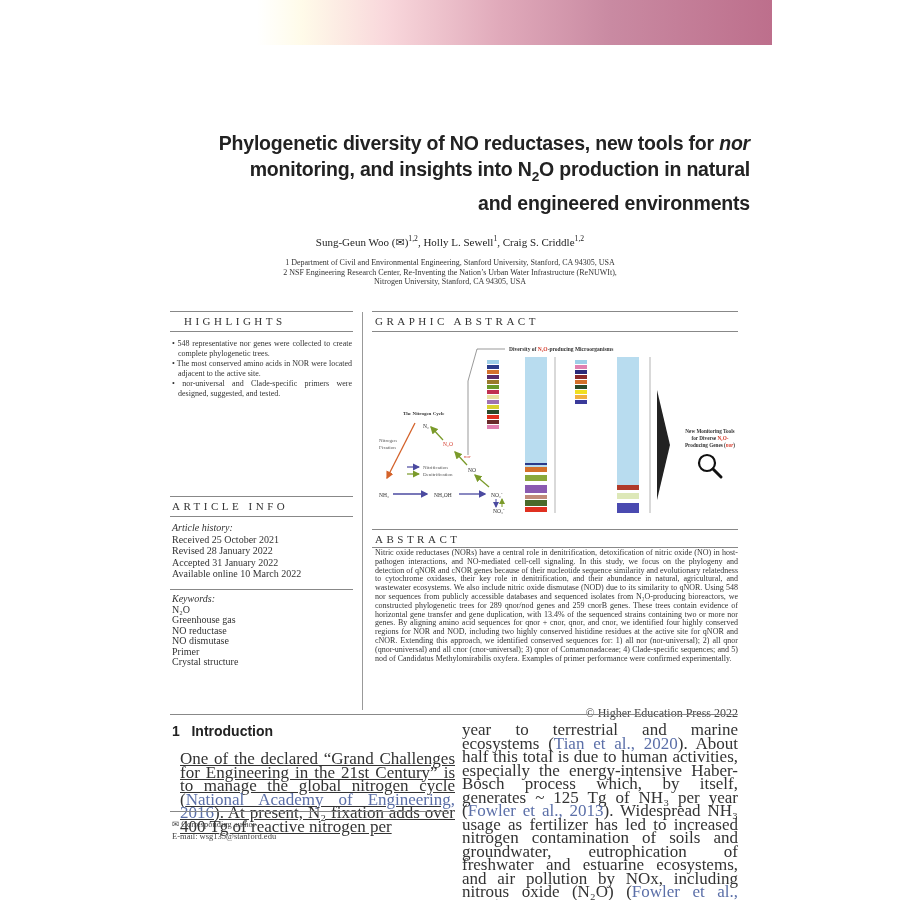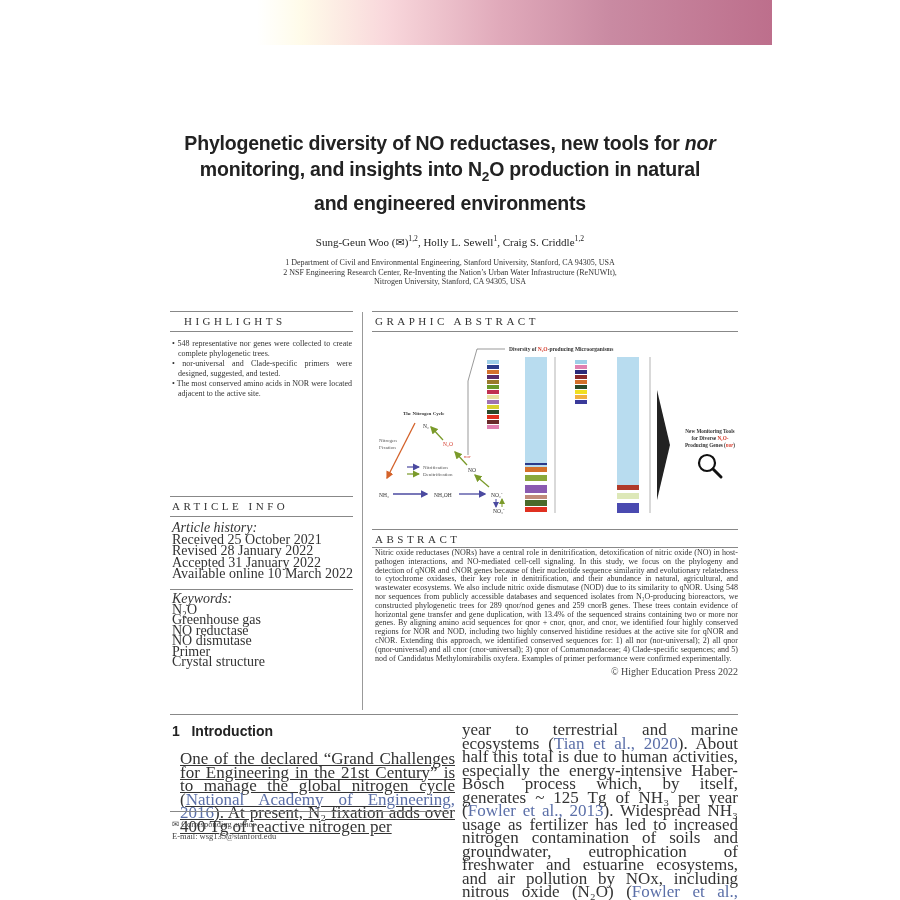--- a/index.html
+++ b/index.html
@@ -1,39 +1,39 @@
 <!DOCTYPE html>
 <html><head>
 <meta charset="utf-8">
 <style>
   html, body { margin:0; padding:0; }
   body { width:900px; height:900px; background:#fff; position:relative; overflow:hidden;
          font-family:"Liberation Serif", serif; color:#2a2a2a; }
   .topbar { position:absolute; left:128px; top:0; width:644px; height:45px;
             background:linear-gradient(90deg,#ffffff 0%,#ffffff 20%,#fffbe9 27%,#f9d8dc 40%,#e0a9ba 58%,#c98aa2 75%,#bd6f8c 100%); }
-  .title { position:absolute; left:150px; top:130px; width:600px; text-align:center;
+  .title { position:absolute; left:150px; top:130px; width:600px; text-align:right;
            font-family:"Liberation Sans", sans-serif; font-weight:bold; font-size:19.5px;
            line-height:26px; color:#222; letter-spacing:-0.2px; }
   .title i { font-style:italic; }
   .authors { position:absolute; left:150px; top:234px; width:600px; text-align:center;
              font-weight:normal; font-size:11px; color:#222; }
   .affil { position:absolute; left:150px; top:258px; width:600px; text-align:center;
            font-size:8px; line-height:9.5px; color:#333; }
   sub, sup { font-size:70%; }
   .hr { position:absolute; height:1px; background:#888; }
   .sechead { position:absolute; font-size:11px; letter-spacing:3.5px; color:#333; }
   .vline { position:absolute; left:362px; top:312px; width:1px; height:398px; background:#999; }
   .hl { position:absolute; left:172px; top:339px; width:180px; font-size:8px; line-height:10px; color:#333; margin:0; padding:0; list-style:none; text-align:justify;}
   .hl li { padding-left:6px; text-indent:-6px; }
   .hl li::before { content:"• "; }
-  .info { position:absolute; left:172px; font-size:14px; line-height:11.5px; color:#333; }
+  .info { position:absolute; left:172px; font-size:10px; line-height:11.5px; color:#333; }
   .info .it { font-style:italic; }
   .abstract-body { position:absolute; left:375px; top:549px; width:363px; font-size:8px;
                    line-height:8.8px; text-align:justify; color:#333; }
-  .copyright { position:absolute; right:162px; top:666px; font-size:10px; color:#444; }
+  .copyright { position:absolute; right:162px; top:706px; font-size:12px; color:#444; }
   .intro-h { position:absolute; left:172px; top:723px; font-family:"Liberation Sans", sans-serif;
              font-weight:bold; font-size:14px; color:#222; }
   .col { position:absolute; font-size:17px; line-height:13.5px; text-align:justify; color:#333; }
   .cite { color:#5b6fa8; }
   .foot { position:absolute; left:172px; top:818px; font-size:8.5px; line-height:12px; color:#444; }
   .ga { position:absolute; left:365px; top:335px; width:380px; height:180px; }
 </style>
 </head>
 <body>
 
@@ -53,22 +53,22 @@
   <div>1 Department of Civil and Environmental Engineering, Stanford University, Stanford, CA 94305, USA</div>
   <div>2 NSF Engineering Research Center, Re-Inventing the Nation’s Urban Water Infrastructure (ReNUWIt),</div>
   <div>Nitrogen University, Stanford, CA 94305, USA</div>
 </div>
 
 <div class="hr" style="left:170px;top:311px;width:183px;"></div>
 <div class="sechead" style="left:172px;top:315px;margin-left:12px;">HIGHLIGHTS</div>
 <div class="hr" style="left:170px;top:331px;width:183px;"></div>
 <ul class="hl">
   <li>548 representative nor genes were collected to create complete phylogenetic trees.</li>
+  <li>The most conserved amino acids in NOR were located adjacent to the active site.</li>
   <li>nor-universal and Clade-specific primers were designed, suggested, and tested.</li>
-  <li>The most conserved amino acids in NOR were located adjacent to the active site.</li>
 </ul>
 
 <div class="hr" style="left:170px;top:496px;width:183px;"></div>
 <div class="sechead" style="left:172px;top:500px;">ARTICLE INFO</div>
 <div class="hr" style="left:170px;top:516px;width:183px;"></div>
 <div class="info" style="top:522px;">
   <div class="it">Article history:</div>
   <div>Received 25 October 2021</div>
   <div>Revised 28 January 2022</div>
   <div>Accepted 31 January 2022</div>

